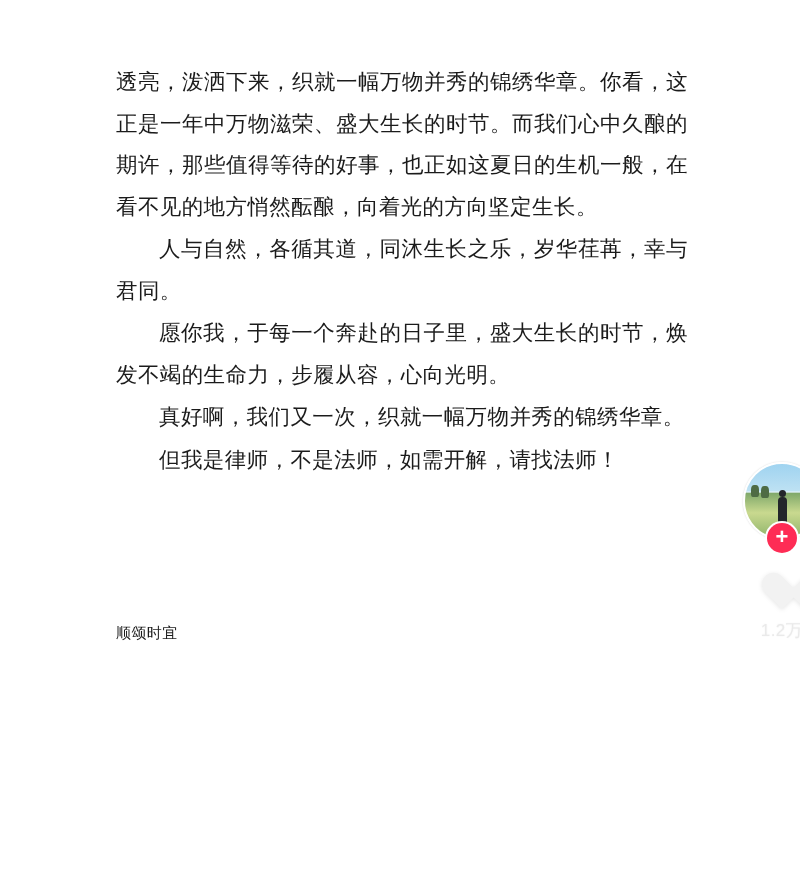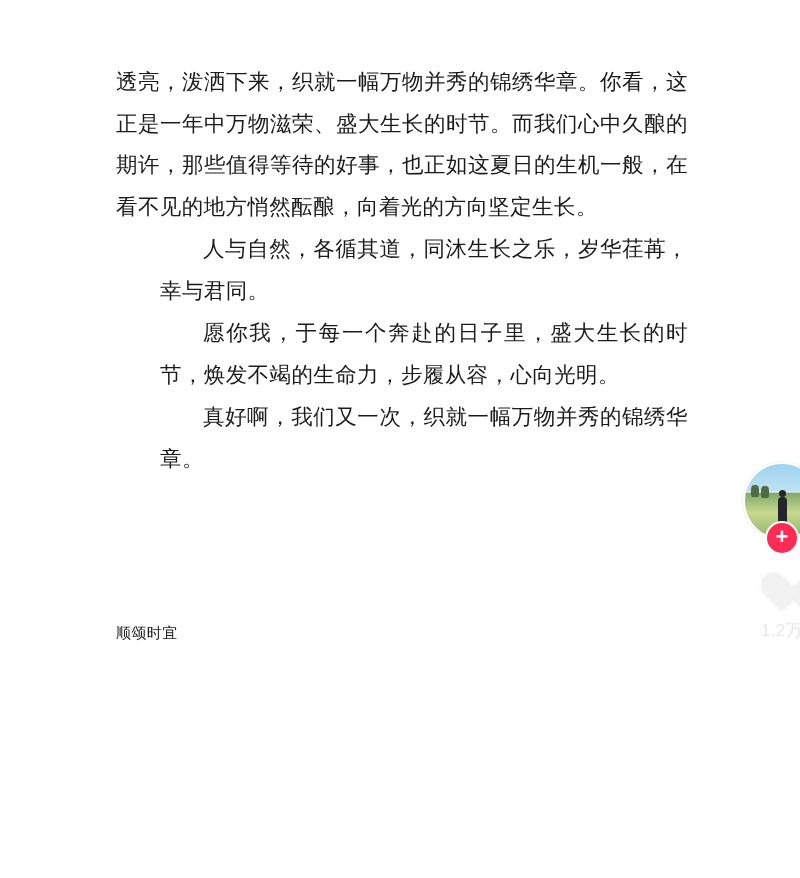--- a/index.html
+++ b/index.html
@@ -28,21 +28,20 @@
     margin: 0 0 0 0;
     font-size: 21.5px;
     line-height: 41.5px;
     color: #1b1b1b;
     letter-spacing: 0.4px;
     text-align: justify;
     text-justify: inter-ideograph;
   }
   .para.indent {
     text-indent: 2em;
-    margin-left: 44px;
   }
   .gap-md { margin-top: 1px; }
 
   #signoff {
     position: absolute;
     left: 116px;
     top: 615px;
     font-size: 15px;
     line-height: 36px;
     color: #1b1b1b;
@@ -217,20 +216,21 @@
 </head>
 <body>
 
 <div id="screen">
 
   <div id="article">
     <p class="para">透亮，泼洒下来，织就一幅万物并秀的锦绣华章。你看，这正是一年中万物滋荣、盛大生长的时节。而我们心中久酿的期许，那些值得等待的好事，也正如这夏日的生机一般，在看不见的地方悄然酝酿，向着光的方向坚定生长。</p>
     <p class="para indent gap-md">人与自然，各循其道，同沐生长之乐，岁华荏苒，幸与君同。</p>
     <p class="para indent gap-md">愿你我，于每一个奔赴的日子里，盛大生长的时节，焕发不竭的生命力，步履从容，心向光明。</p>
     <p class="para indent gap-md">真好啊，我们又一次，织就一幅万物并秀的锦绣华章。</p>
+    <p class="para indent gap-md">但我是律师，不是法师，如需开解，请找法师！</p>
   </div>
 
   <div id="signoff">顺颂时宜</div>
   <div id="signature">赵律师</div>
 
   <div id="rail">
 
     <div id="avatar-wrap">
       <div id="avatar">
         <div class="sky-line"></div>

